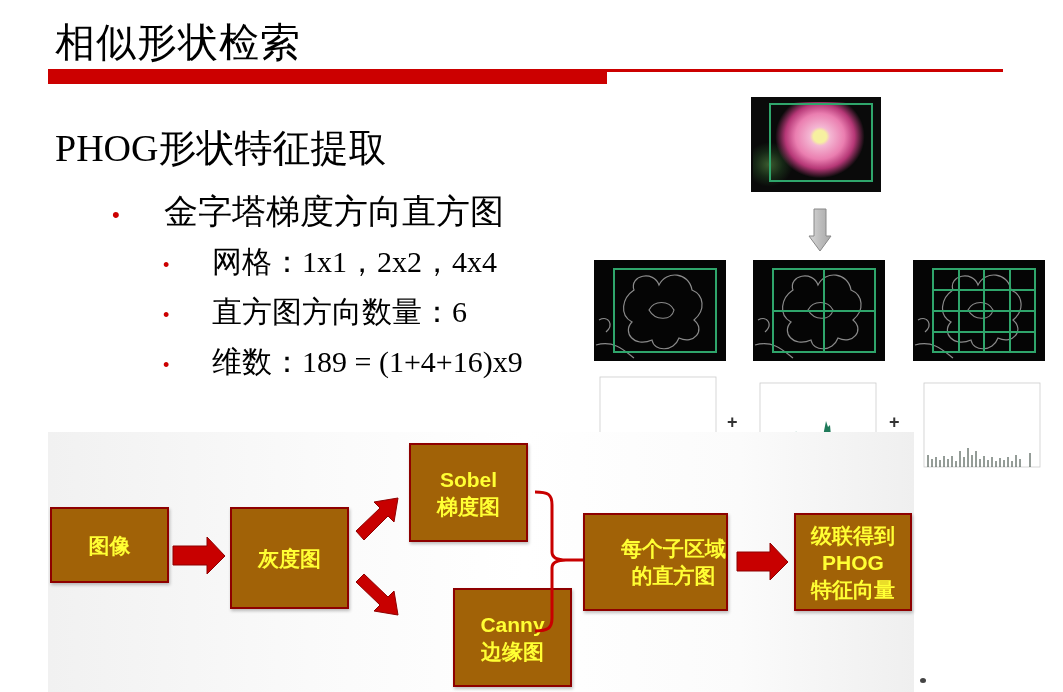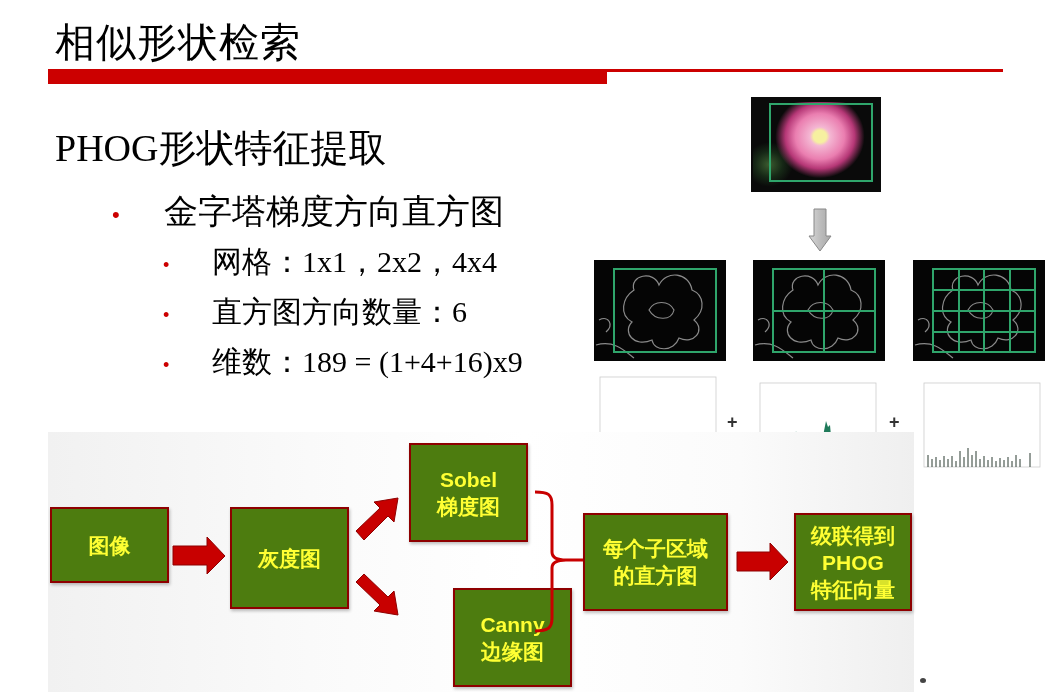--- a/index.html
+++ b/index.html
@@ -28,21 +28,21 @@
   .edge svg.lines { position:absolute; left:0; top:0; }
   .edge .gridbox { position:absolute; left:19px; top:8px; width:104px; height:85px; border:2px solid #2fa56b; box-sizing:border-box; }
   .gline-v { position:absolute; top:0; bottom:0; width:2px; background:#2fa56b; }
   .gline-h { position:absolute; left:0; right:0; height:2px; background:#2fa56b; }
 
   .hist { top:375px; width:128px; height:92px; }
   .plus { font-family:"Liberation Sans",sans-serif; font-size:18px; color:#333; font-weight:bold; }
 
   .flow-panel { left:48px; top:432px; width:866px; height:260px;
      background: linear-gradient(90deg, #f1f1f1 0%, #fafafa 30%, #ffffff 55%, #fbfbfb 80%, #efefef 100%); }
-  .box { background:#4d7c0f; border:2px solid #8e0000; box-sizing:border-box; display:flex; align-items:center; justify-content:center;
+  .box { background:#a16207; border:2px solid #8e0000; box-sizing:border-box; display:flex; align-items:center; justify-content:center;
      text-align:center; color:#ffff33; font-family:"Liberation Sans","DejaVu Sans",sans-serif; font-weight:bold; font-size:21px; line-height:27px;
      box-shadow: 1px 2px 3px rgba(0,0,0,0.25); }
   .box span { display:block; }
   .dot { left:920px; top:678px; width:6px; height:5px; border-radius:50%; background:#444; }
 </style>
 </head>
 <body>
 
 <div class="abs title">相似形状检索</div>
 <div class="abs rule-thin"></div>
@@ -202,21 +202,21 @@
       <span>Sobel</span>
       <span>梯度图</span>
     </div>
 </div>
 <div class="abs box" style="left:409px; top:588px; width:119px; height:99px;margin-left:44px;">
   <div>
       <span>Canny</span>
       <span>边缘图</span>
     </div>
 </div>
-<div class="abs box" style="left:583px; top:513px; width:145px; height:98px;">
+<div class="abs box" style="left:583px; top:513px; width:145px; height:98px;justify-content:flex-end;">
   <div>
       <span>每个子区域</span>
       <span>的直方图</span>
     </div>
 </div>
 <div class="abs box" style="left:794px; top:513px; width:118px; height:98px;">
   <div>
       <span>级联得到</span>
       <span>PHOG</span>
       <span>特征向量</span>

